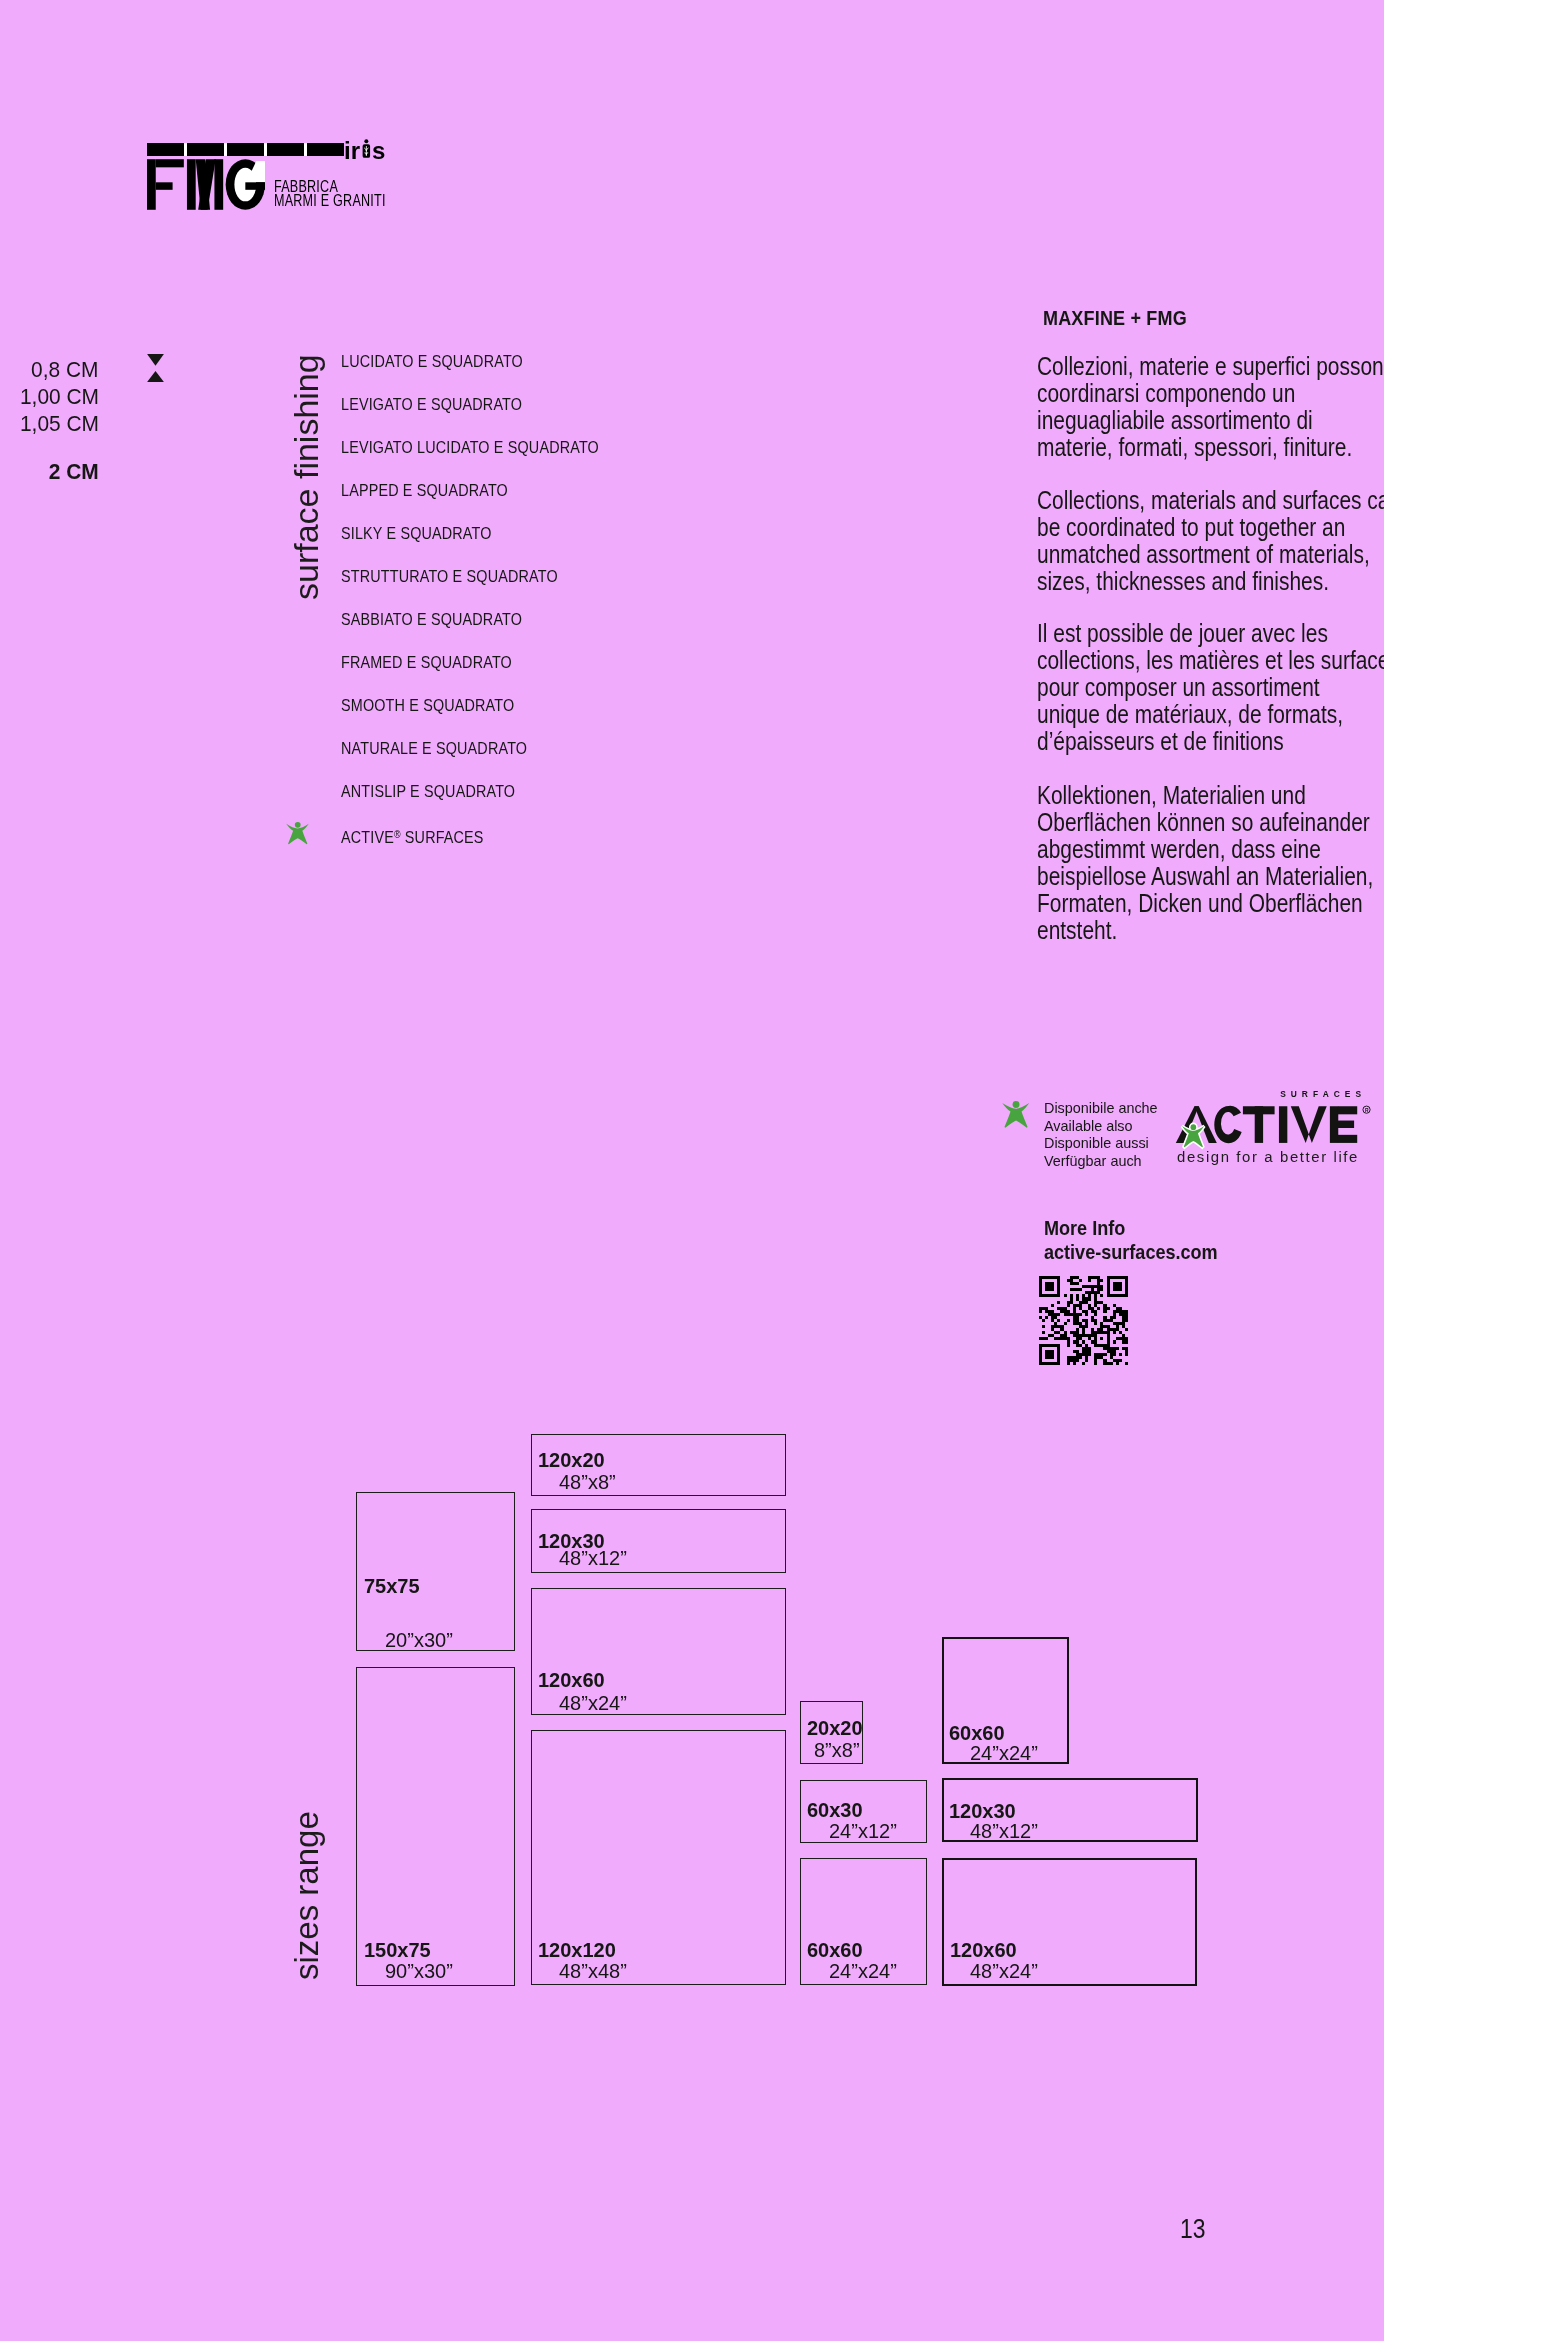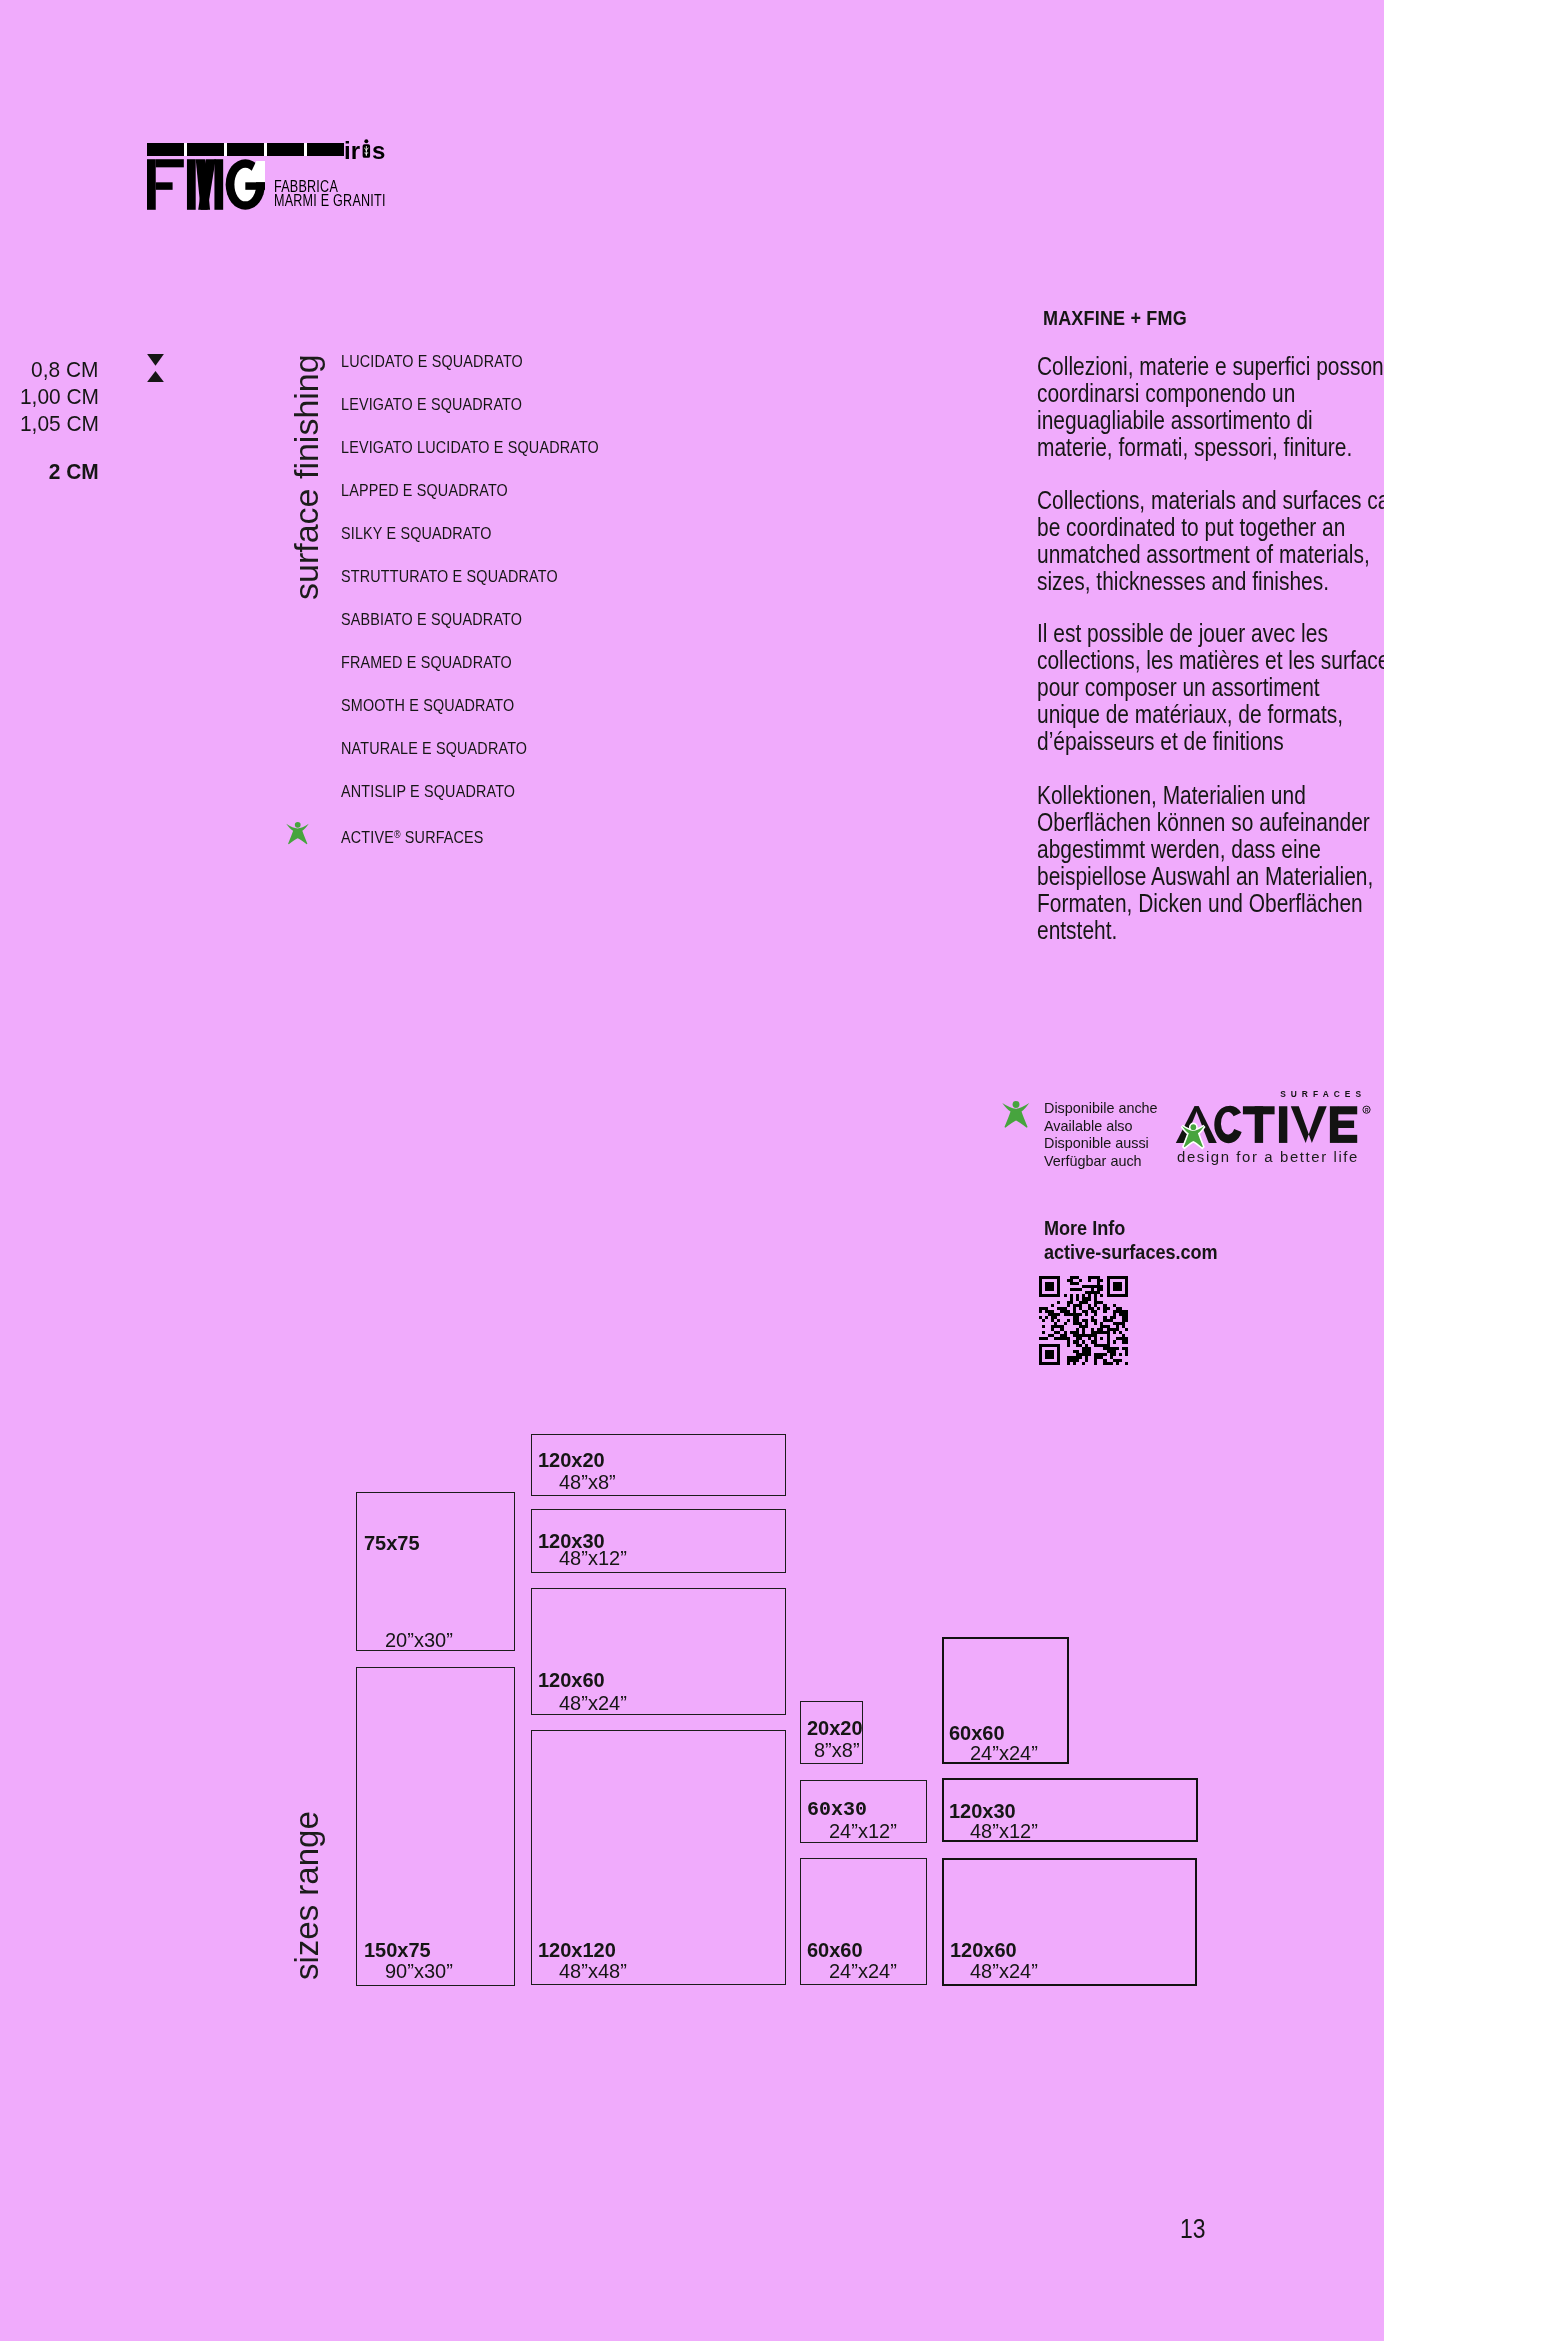--- a/index.html
+++ b/index.html
@@ -123,21 +123,21 @@
 <div class="t b" style="left:1044px;top:1216px;font-size:21px;line-height:24px;transform:scaleX(0.86);">More Info<br>active-surfaces.com</div>
 
 <div id="qr" style="position:absolute;left:1039px;top:1276px;"><svg width="89" height="89" viewBox="0 0 29 29" shape-rendering="crispEdges">
         <path fill="#000" d="M0.0 0.0h7v1h-7zM10.0 0.0h3v1h-3zM16.0 0.0h4v1h-4zM22.0 0.0h7v1h-7zM0.0 1.0h1v1h-1zM6.0 1.0h1v1h-1zM9.0 1.0h2v1h-2zM13.0 1.0h1v1h-1zM16.0 1.0h1v1h-1zM19.0 1.0h2v1h-2zM22.0 1.0h1v1h-1zM28.0 1.0h1v1h-1zM0.0 2.0h1v1h-1zM2.0 2.0h3v1h-3zM6.0 2.0h1v1h-1zM10.0 2.0h3v1h-3zM19.0 2.0h1v1h-1zM22.0 2.0h1v1h-1zM24.0 2.0h3v1h-3zM28.0 2.0h1v1h-1zM0.0 3.0h1v1h-1zM2.0 3.0h3v1h-3zM6.0 3.0h1v1h-1zM14.0 3.0h7v1h-7zM22.0 3.0h1v1h-1zM24.0 3.0h3v1h-3zM28.0 3.0h1v1h-1zM0.0 4.0h1v1h-1zM2.0 4.0h3v1h-3zM6.0 4.0h1v1h-1zM10.0 4.0h4v1h-4zM17.0 4.0h1v1h-1zM19.0 4.0h2v1h-2zM22.0 4.0h1v1h-1zM24.0 4.0h3v1h-3zM28.0 4.0h1v1h-1zM0.0 5.0h1v1h-1zM6.0 5.0h1v1h-1zM15.0 5.0h5v1h-5zM22.0 5.0h1v1h-1zM28.0 5.0h1v1h-1zM0.0 6.0h7v1h-7zM8.0 6.0h1v1h-1zM10.0 6.0h1v1h-1zM12.0 6.0h1v1h-1zM14.0 6.0h1v1h-1zM16.0 6.0h1v1h-1zM18.0 6.0h1v1h-1zM20.0 6.0h1v1h-1zM22.0 6.0h7v1h-7zM10.0 7.0h1v1h-1zM12.0 7.0h1v1h-1zM14.0 7.0h3v1h-3zM18.0 7.0h1v1h-1zM6.0 8.0h1v1h-1zM9.0 8.0h2v1h-2zM13.0 8.0h3v1h-3zM18.0 8.0h3v1h-3zM4.0 9.0h1v1h-1zM9.0 9.0h1v1h-1zM11.0 9.0h3v1h-3zM16.0 9.0h1v1h-1zM18.0 9.0h1v1h-1zM21.0 9.0h1v1h-1zM24.0 9.0h1v1h-1zM0.0 10.0h3v1h-3zM6.0 10.0h3v1h-3zM11.0 10.0h1v1h-1zM13.0 10.0h1v1h-1zM16.0 10.0h2v1h-2zM19.0 10.0h1v1h-1zM21.0 10.0h2v1h-2zM25.0 10.0h2v1h-2zM0.0 11.0h1v1h-1zM2.0 11.0h3v1h-3zM7.0 11.0h3v1h-3zM11.0 11.0h1v1h-1zM14.0 11.0h2v1h-2zM17.0 11.0h2v1h-2zM21.0 11.0h1v1h-1zM24.0 11.0h5v1h-5zM3.0 12.0h4v1h-4zM8.0 12.0h6v1h-6zM15.0 12.0h1v1h-1zM18.0 12.0h1v1h-1zM24.0 12.0h1v1h-1zM26.0 12.0h3v1h-3zM0.0 13.0h1v1h-1zM2.0 13.0h1v1h-1zM4.0 13.0h2v1h-2zM11.0 13.0h2v1h-2zM17.0 13.0h1v1h-1zM21.0 13.0h1v1h-1zM23.0 13.0h2v1h-2zM27.0 13.0h2v1h-2zM1.0 14.0h1v1h-1zM4.0 14.0h1v1h-1zM6.0 14.0h1v1h-1zM9.0 14.0h1v1h-1zM11.0 14.0h2v1h-2zM14.0 14.0h2v1h-2zM17.0 14.0h2v1h-2zM21.0 14.0h3v1h-3zM27.0 14.0h2v1h-2zM5.0 15.0h1v1h-1zM8.0 15.0h1v1h-1zM11.0 15.0h3v1h-3zM15.0 15.0h1v1h-1zM18.0 15.0h1v1h-1zM20.0 15.0h1v1h-1zM24.0 15.0h4v1h-4zM1.0 16.0h1v1h-1zM4.0 16.0h4v1h-4zM13.0 16.0h3v1h-3zM20.0 16.0h3v1h-3zM25.0 16.0h1v1h-1zM27.0 16.0h1v1h-1zM4.0 17.0h1v1h-1zM7.0 17.0h1v1h-1zM12.0 17.0h1v1h-1zM14.0 17.0h1v1h-1zM17.0 17.0h1v1h-1zM19.0 17.0h2v1h-2zM22.0 17.0h4v1h-4zM28.0 17.0h1v1h-1zM1.0 18.0h1v1h-1zM5.0 18.0h2v1h-2zM8.0 18.0h1v1h-1zM10.0 18.0h3v1h-3zM14.0 18.0h1v1h-1zM17.0 18.0h6v1h-6zM24.0 18.0h1v1h-1zM26.0 18.0h1v1h-1zM3.0 19.0h2v1h-2zM7.0 19.0h2v1h-2zM11.0 19.0h8v1h-8zM22.0 19.0h1v1h-1zM27.0 19.0h1v1h-1zM0.0 20.0h3v1h-3zM5.0 20.0h5v1h-5zM12.0 20.0h2v1h-2zM16.0 20.0h1v1h-1zM18.0 20.0h1v1h-1zM20.0 20.0h1v1h-1zM22.0 20.0h1v1h-1zM25.0 20.0h4v1h-4zM9.0 21.0h1v1h-1zM11.0 21.0h2v1h-2zM14.0 21.0h1v1h-1zM17.0 21.0h2v1h-2zM22.0 21.0h1v1h-1zM24.0 21.0h1v1h-1zM27.0 21.0h2v1h-2zM0.0 22.0h7v1h-7zM9.0 22.0h1v1h-1zM12.0 22.0h2v1h-2zM15.0 22.0h1v1h-1zM18.0 22.0h5v1h-5zM0.0 23.0h1v1h-1zM6.0 23.0h1v1h-1zM14.0 23.0h3v1h-3zM21.0 23.0h5v1h-5zM27.0 23.0h2v1h-2zM0.0 24.0h1v1h-1zM2.0 24.0h3v1h-3zM6.0 24.0h1v1h-1zM11.0 24.0h2v1h-2zM14.0 24.0h3v1h-3zM22.0 24.0h3v1h-3zM28.0 24.0h1v1h-1zM0.0 25.0h1v1h-1zM2.0 25.0h3v1h-3zM6.0 25.0h1v1h-1zM12.0 25.0h5v1h-5zM18.0 25.0h4v1h-4zM23.0 25.0h2v1h-2zM26.0 25.0h1v1h-1zM28.0 25.0h1v1h-1zM0.0 26.0h1v1h-1zM2.0 26.0h3v1h-3zM6.0 26.0h1v1h-1zM9.0 26.0h5v1h-5zM15.0 26.0h1v1h-1zM18.0 26.0h3v1h-3zM23.0 26.0h1v1h-1zM0.0 27.0h1v1h-1zM6.0 27.0h1v1h-1zM9.0 27.0h4v1h-4zM15.0 27.0h1v1h-1zM18.0 27.0h1v1h-1zM21.0 27.0h1v1h-1zM24.0 27.0h3v1h-3zM0.0 28.0h7v1h-7zM9.0 28.0h1v1h-1zM11.0 28.0h1v1h-1zM14.0 28.0h1v1h-1zM18.0 28.0h1v1h-1zM21.0 28.0h3v1h-3zM25.0 28.0h1v1h-1zM28.0 28.0h1v1h-1z"></path>
       </svg></div>
 
 <div class="vert" style="left:290px;top:1980px;font-size:33px;transform:rotate(-90deg);">sizes range</div>
 
 <div class="box" style="left:356px;top:1492px;width:159px;height:159px;"></div>
 
-<div class="t b" style="left:364px;top:1533px;font-size:20px;">75x75</div>
+<div class="t b" style="left:364px;top:1576px;font-size:20px;">75x75</div>
 <div class="t" style="left:385px;top:1630px;font-size:20px;">20”x30”</div>
 
 <div class="box" style="left:356px;top:1667px;width:159px;height:319px;"></div>
 
 <div class="t b" style="left:364px;top:1940px;font-size:20px;">150x75</div>
 <div class="t" style="left:385px;top:1961px;font-size:20px;">90”x30”</div>
 
 <div class="box" style="left:531px;top:1434px;width:255px;height:62px;"></div>
 
 <div class="t b" style="left:538px;top:1450px;font-size:20px;">120x20</div>
@@ -158,21 +158,21 @@
 <div class="t b" style="left:538px;top:1940px;font-size:20px;">120x120</div>
 <div class="t" style="left:559px;top:1961px;font-size:20px;">48”x48”</div>
 
 <div class="box" style="left:800px;top:1701px;width:63px;height:63px;"></div>
 
 <div class="t b" style="left:807px;top:1718px;font-size:20px;">20x20</div>
 <div class="t" style="left:814px;top:1740px;font-size:20px;">8”x8”</div>
 
 <div class="box" style="left:800px;top:1780px;width:127px;height:63px;"></div>
 
-<div class="t b" style="left:807px;top:1800px;font-size:20px;font-family:Liberation Mono, monospace;">60x30</div>
+<div class="t b" style="left:807px;top:1800px;font-size:20px;">60x30</div>
 <div class="t" style="left:829px;top:1821px;font-size:20px;">24”x12”</div>
 
 <div class="box" style="left:800px;top:1858px;width:127px;height:127px;"></div>
 
 <div class="t b" style="left:807px;top:1940px;font-size:20px;">60x60</div>
 <div class="t" style="left:829px;top:1961px;font-size:20px;">24”x24”</div>
 
 <div class="boxT" style="left:942px;top:1637px;width:127px;height:127px;"></div>
 
 <div class="t b" style="left:949px;top:1723px;font-size:20px;">60x60</div>

